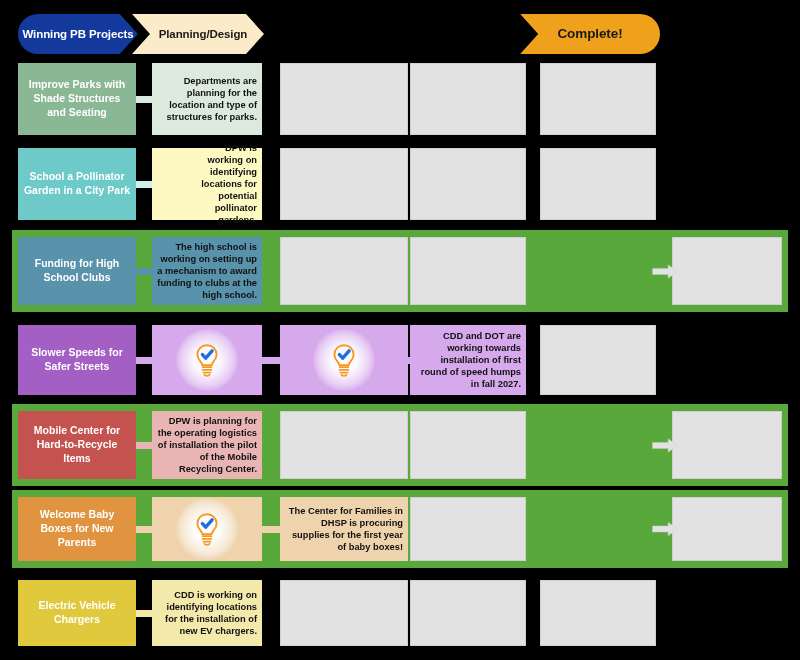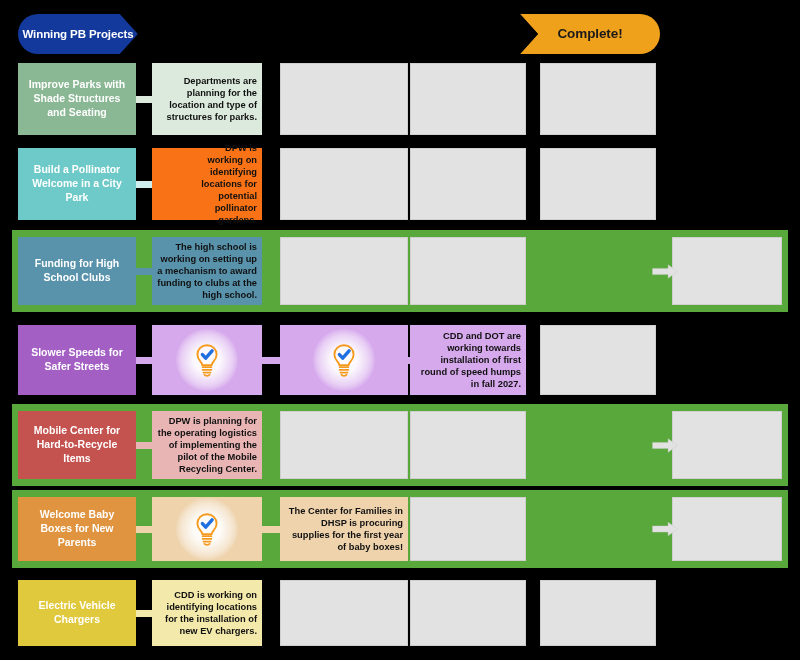--- a/index.html
+++ b/index.html
@@ -56,41 +56,44 @@
 </style>
 </head>
 <body>
 
 <div id="stage">
   <div class="header" id="header">
       <div class="chev" style="left: 18px; width: 120px; background: none; color: rgb(255, 255, 255); font-size: 11.5px; border-radius: 0px; clip-path: polygon(0px 0px, calc(100% - 18px) 0px, 100% 50%, calc(100% - 18px) 100%, 0px 100%);">
         <div style="position: absolute; inset: 0px; background: rgb(18, 57, 155); border-radius: 20px 0px 0px 20px; clip-path: polygon(0px 0px, calc(100% - 18px) 0px, 100% 50%, calc(100% - 18px) 100%, 0px 100%);"></div>
         <span style="position: relative; z-index: 2;">Winning PB Projects</span>
       </div>
+      <div class="chev" style="left: 132px; width: 132px; background: rgb(251, 235, 200); color: rgb(26, 26, 26); font-size: 11.5px; clip-path: polygon(0px 0px, calc(100% - 18px) 0px, 100% 50%, calc(100% - 18px) 100%, 0px 100%, 18px 50%);">
+        <span style="position: relative; z-index: 2; padding-left: 14px;">Planning/Design</span>
+      </div>
       <div class="chev" style="left: 520px; width: 140px; background: none; color: rgb(26, 26, 26); font-size: 13.5px; border-radius: 0px 20px 20px 0px; clip-path: polygon(0px 0px, 100% 0px, 100% 100%, 0px 100%, 18px 50%);">
         <div style="position: absolute; inset: 0px; background: rgb(239, 161, 28); border-radius: 0px 20px 20px 0px; clip-path: polygon(0px 0px, 100% 0px, 100% 100%, 0px 100%, 18px 50%);"></div>
         <span style="position: relative; z-index: 2;">Complete!</span>
       </div>
     </div>
   <div id="rows">
       <div class="conn" style="left: 134px; top: 96px; width: 20px; background: rgb(219, 234, 221);"></div>
       <div class="lbl" style="left: 18px; top: 63px; width: 118px; height: 72px; background: rgb(138, 183, 148);">
         <span>Improve Parks with Shade Structures and Seating</span>
       </div>
       <div class="txt" style="left: 152px; top: 63px; width: 110px; height: 72px; background: rgb(219, 234, 221);">
         <span>Departments are planning for the location and type of structures for parks.</span>
       </div>
       <div class="empty" style="left: 280px; top: 63px; width: 128px; height: 72px;"></div>
       <div class="empty" style="left: 410px; top: 63px; width: 116px; height: 72px;"></div>
       <div class="empty" style="left: 540px; top: 63px; width: 116px; height: 72px;"></div>
       <div class="conn" style="left: 134px; top: 181px; width: 20px; background: rgb(207, 238, 238);"></div>
       <div class="lbl" style="left: 18px; top: 148px; width: 118px; height: 72px; background: rgb(110, 202, 200);">
-        <span>Build a Pollinator Welcome in a City Park</span>
+        <span>School a Pollinator Garden in a City Park</span>
       </div>
-      <div class="txt" style="left: 152px; top: 148px; width: 110px; height: 72px; background: #f97316; padding-left: 36px;">
+      <div class="txt" style="left: 152px; top: 148px; width: 110px; height: 72px; background: #fef9c3; padding-left: 36px;">
         <span>DPW is working on identifying locations for potential pollinator gardens.</span>
       </div>
       <div class="empty" style="left: 280px; top: 148px; width: 128px; height: 72px;"></div>
       <div class="empty" style="left: 410px; top: 148px; width: 116px; height: 72px;"></div>
       <div class="empty" style="left: 540px; top: 148px; width: 116px; height: 72px;"></div>
       <div class="band" style="left: 12px; top: 230px; width: 776px; height: 82px;"></div>
       <div class="conn" style="left: 134px; top: 268px; width: 20px; background: rgb(88, 146, 171);"></div>
       <div class="lbl" style="left: 18px; top: 237px; width: 118px; height: 68px; background: rgb(88, 146, 171);">
         <span>Funding for High School Clubs</span>
       </div>
@@ -134,21 +137,21 @@
       <div class="txt" style="left: 410px; top: 325px; width: 116px; height: 70px; background: rgb(214, 169, 236);">
         <span>CDD and DOT are working towards installation of first round of speed humps in fall 2027.</span>
       </div>
       <div class="empty" style="left: 540px; top: 325px; width: 116px; height: 70px;"></div>
       <div class="band" style="left: 12px; top: 404px; width: 776px; height: 82px;"></div>
       <div class="conn" style="left: 134px; top: 442px; width: 20px; background: rgb(232, 181, 180);"></div>
       <div class="lbl" style="left: 18px; top: 411px; width: 118px; height: 68px; background: rgb(196, 82, 79);">
         <span>Mobile Center for Hard-to-Recycle Items</span>
       </div>
       <div class="txt" style="left: 152px; top: 411px; width: 110px; height: 68px; background: rgb(232, 181, 180);">
-        <span>DPW is planning for the operating logistics of implementing the pilot of the Mobile Recycling Center.</span>
+        <span>DPW is planning for the operating logistics of installation the pilot of the Mobile Recycling Center.</span>
       </div>
       <div class="empty" style="left: 280px; top: 411px; width: 128px; height: 68px;"></div>
       <div class="empty" style="left: 410px; top: 411px; width: 116px; height: 68px;"></div>
       <div class="empty" style="left: 672px; top: 411px; width: 110px; height: 68px;"></div>
       <div class="arrowcell" style="left: 652px; top: 420.5px;"><svg width="26" height="49" viewBox="0 0 100 56" xmlns="http://www.w3.org/2000/svg">
           <polygon points="2,16 62,16 62,2 98,28 62,54 62,40 2,40" fill="#e2e2e2" stroke="#cccccc" stroke-width="1.5" stroke-linejoin="round"></polygon>
         </svg></div>
       <div class="band" style="left: 12px; top: 490px; width: 776px; height: 78px;"></div>
       <div class="conn" style="left: 134px; top: 526px; width: 20px; background: rgb(238, 211, 173);"></div>
       <div class="lbl" style="left: 18px; top: 497px; width: 118px; height: 64px; background: rgb(224, 148, 64);">

